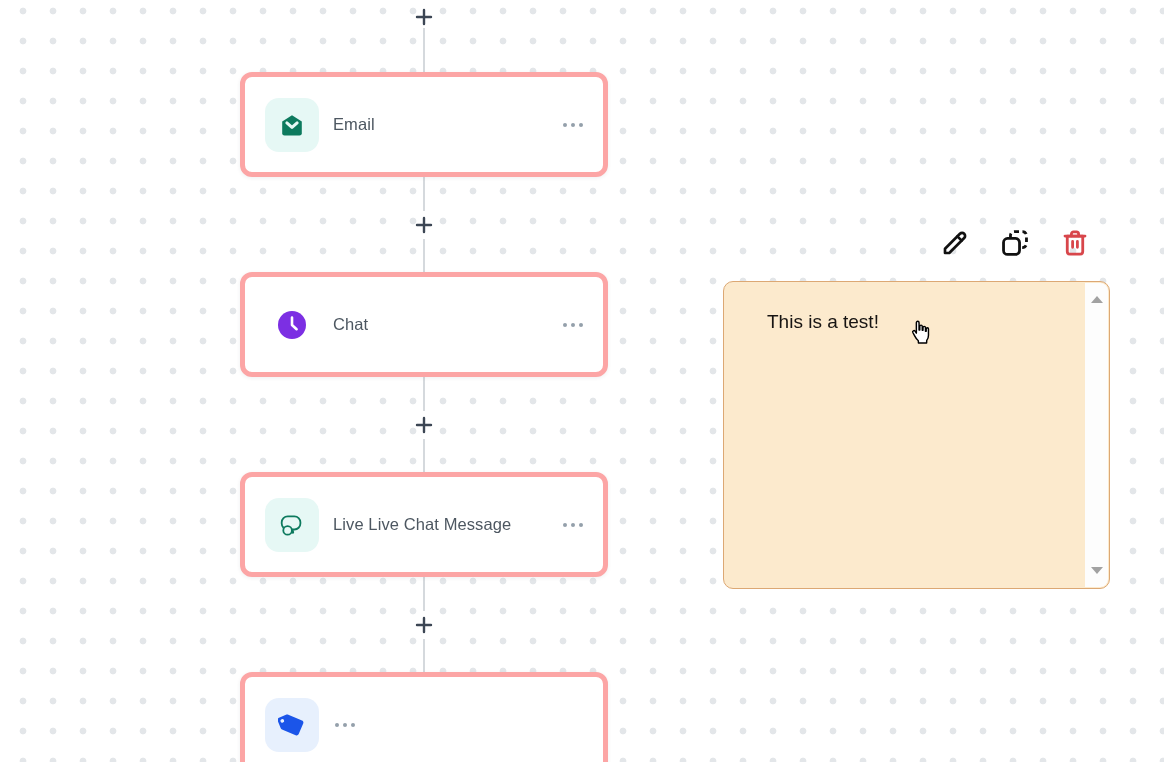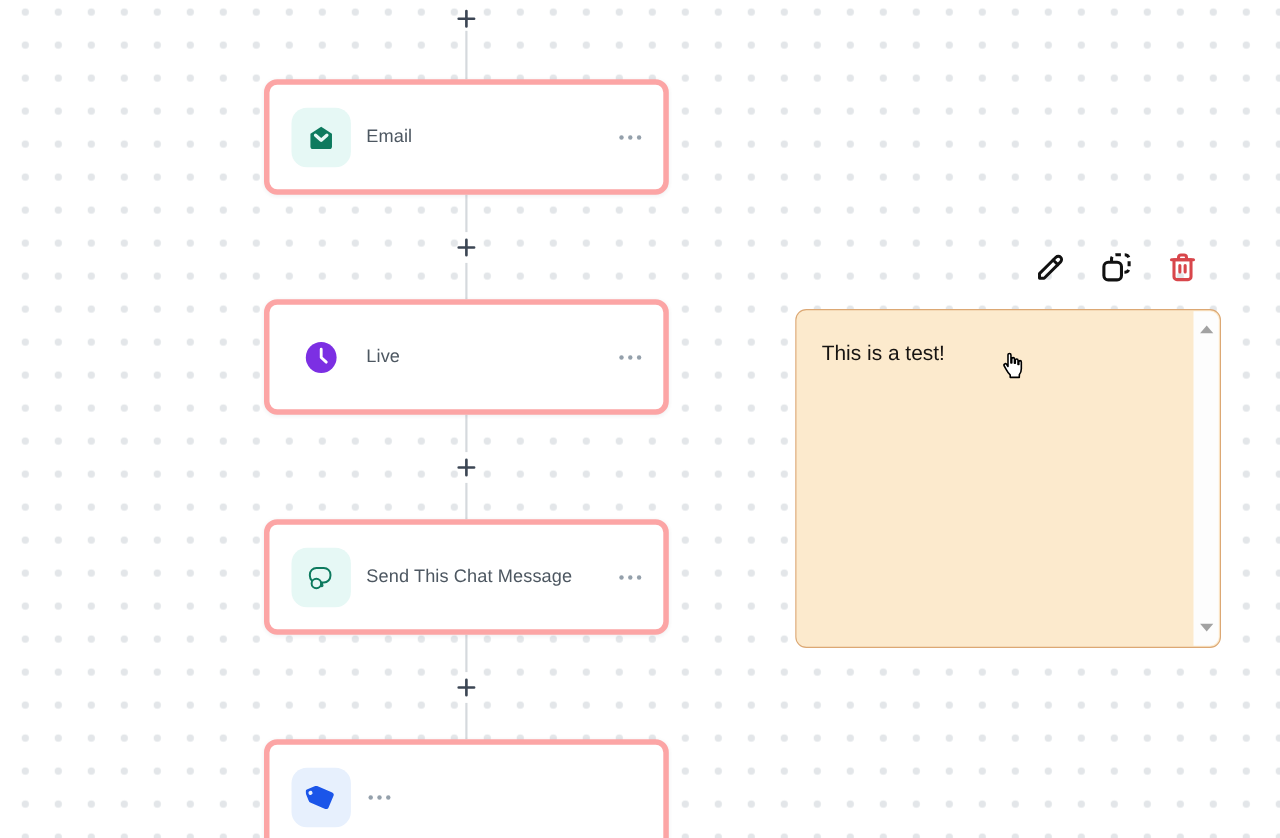--- a/index.html
+++ b/index.html
@@ -70,21 +70,21 @@
   .note {
     position: absolute; left: 723px; top: 281px;
     width: 387px; height: 308px;
     background: #fceacd;
     border: 1.5px solid #dca874;
     border-radius: 10px;
     cursor: pointer;
   }
   .note-text {
     position: absolute; left: 0; top: 0; right: 24px; bottom: 0;
-    padding: 27px 10px 20px 23px;
+    padding: 27px 10px 20px 43px;
     font-size: 19px; line-height: 1.4; color: #171412;
     overflow: hidden;
   }
   .note-scrollbar {
     position: absolute; top: 1px; right: 1px; bottom: 1px;
     width: 23px; background: #fdfdfd;
     border-radius: 0 8px 8px 0;
   }
   .scroll-arrow {
     position: absolute; left: 50%; transform: translateX(-50%);
@@ -149,38 +149,38 @@
   </button>
 </div>
 
 <div class="flow-node" style="top:272px">
   <span class="icon-wrap">
     <svg width="30" height="30" viewBox="0 0 30 30">
       <circle cx="15" cy="15" r="14" fill="#7c2fe3"></circle>
       <path d="M15 7.5V15l4.6 4.2" stroke="#ffffff" stroke-width="2.6" fill="none" stroke-linecap="round" stroke-linejoin="round"></path>
     </svg>
   </span>
-  <span class="node-label">Live</span>
+  <span class="node-label">Chat</span>
   <button class="menu-btn">
     <span style="display:flex;gap:4px">
         <i></i>
         <i></i>
         <i></i>
       </span>
   </button>
 </div>
 
 <div class="flow-node" style="top:472px">
   <span class="icon-wrap mint">
     <svg width="28" height="28" viewBox="0 0 28 28" fill="none">
       <path d="M12.2 5.3h4.2a6 6 0 0 1 6 6v1.2a6 6 0 0 1-6 6h-2.2l1 2.6c.2.5-.4 1-.8.6l-3.7-3.2h-1a6 6 0 0 1-6-6v-1.2a6 6 0 0 1 6-6z" stroke="#0d7a5e" stroke-width="1.8" stroke-linejoin="round"></path>
       <circle cx="9.6" cy="19.4" r="4.3" fill="#e6f8f5" stroke="#0d7a5e" stroke-width="1.8"></circle>
     </svg>
   </span>
-  <span class="node-label">Send This Chat Message</span>
+  <span class="node-label">Live Live Chat Message</span>
   <button class="menu-btn">
     <span style="display:flex;gap:4px">
         <i></i>
         <i></i>
         <i></i>
       </span>
   </button>
 </div>
 
 <div class="flow-node" style="top:672px">

